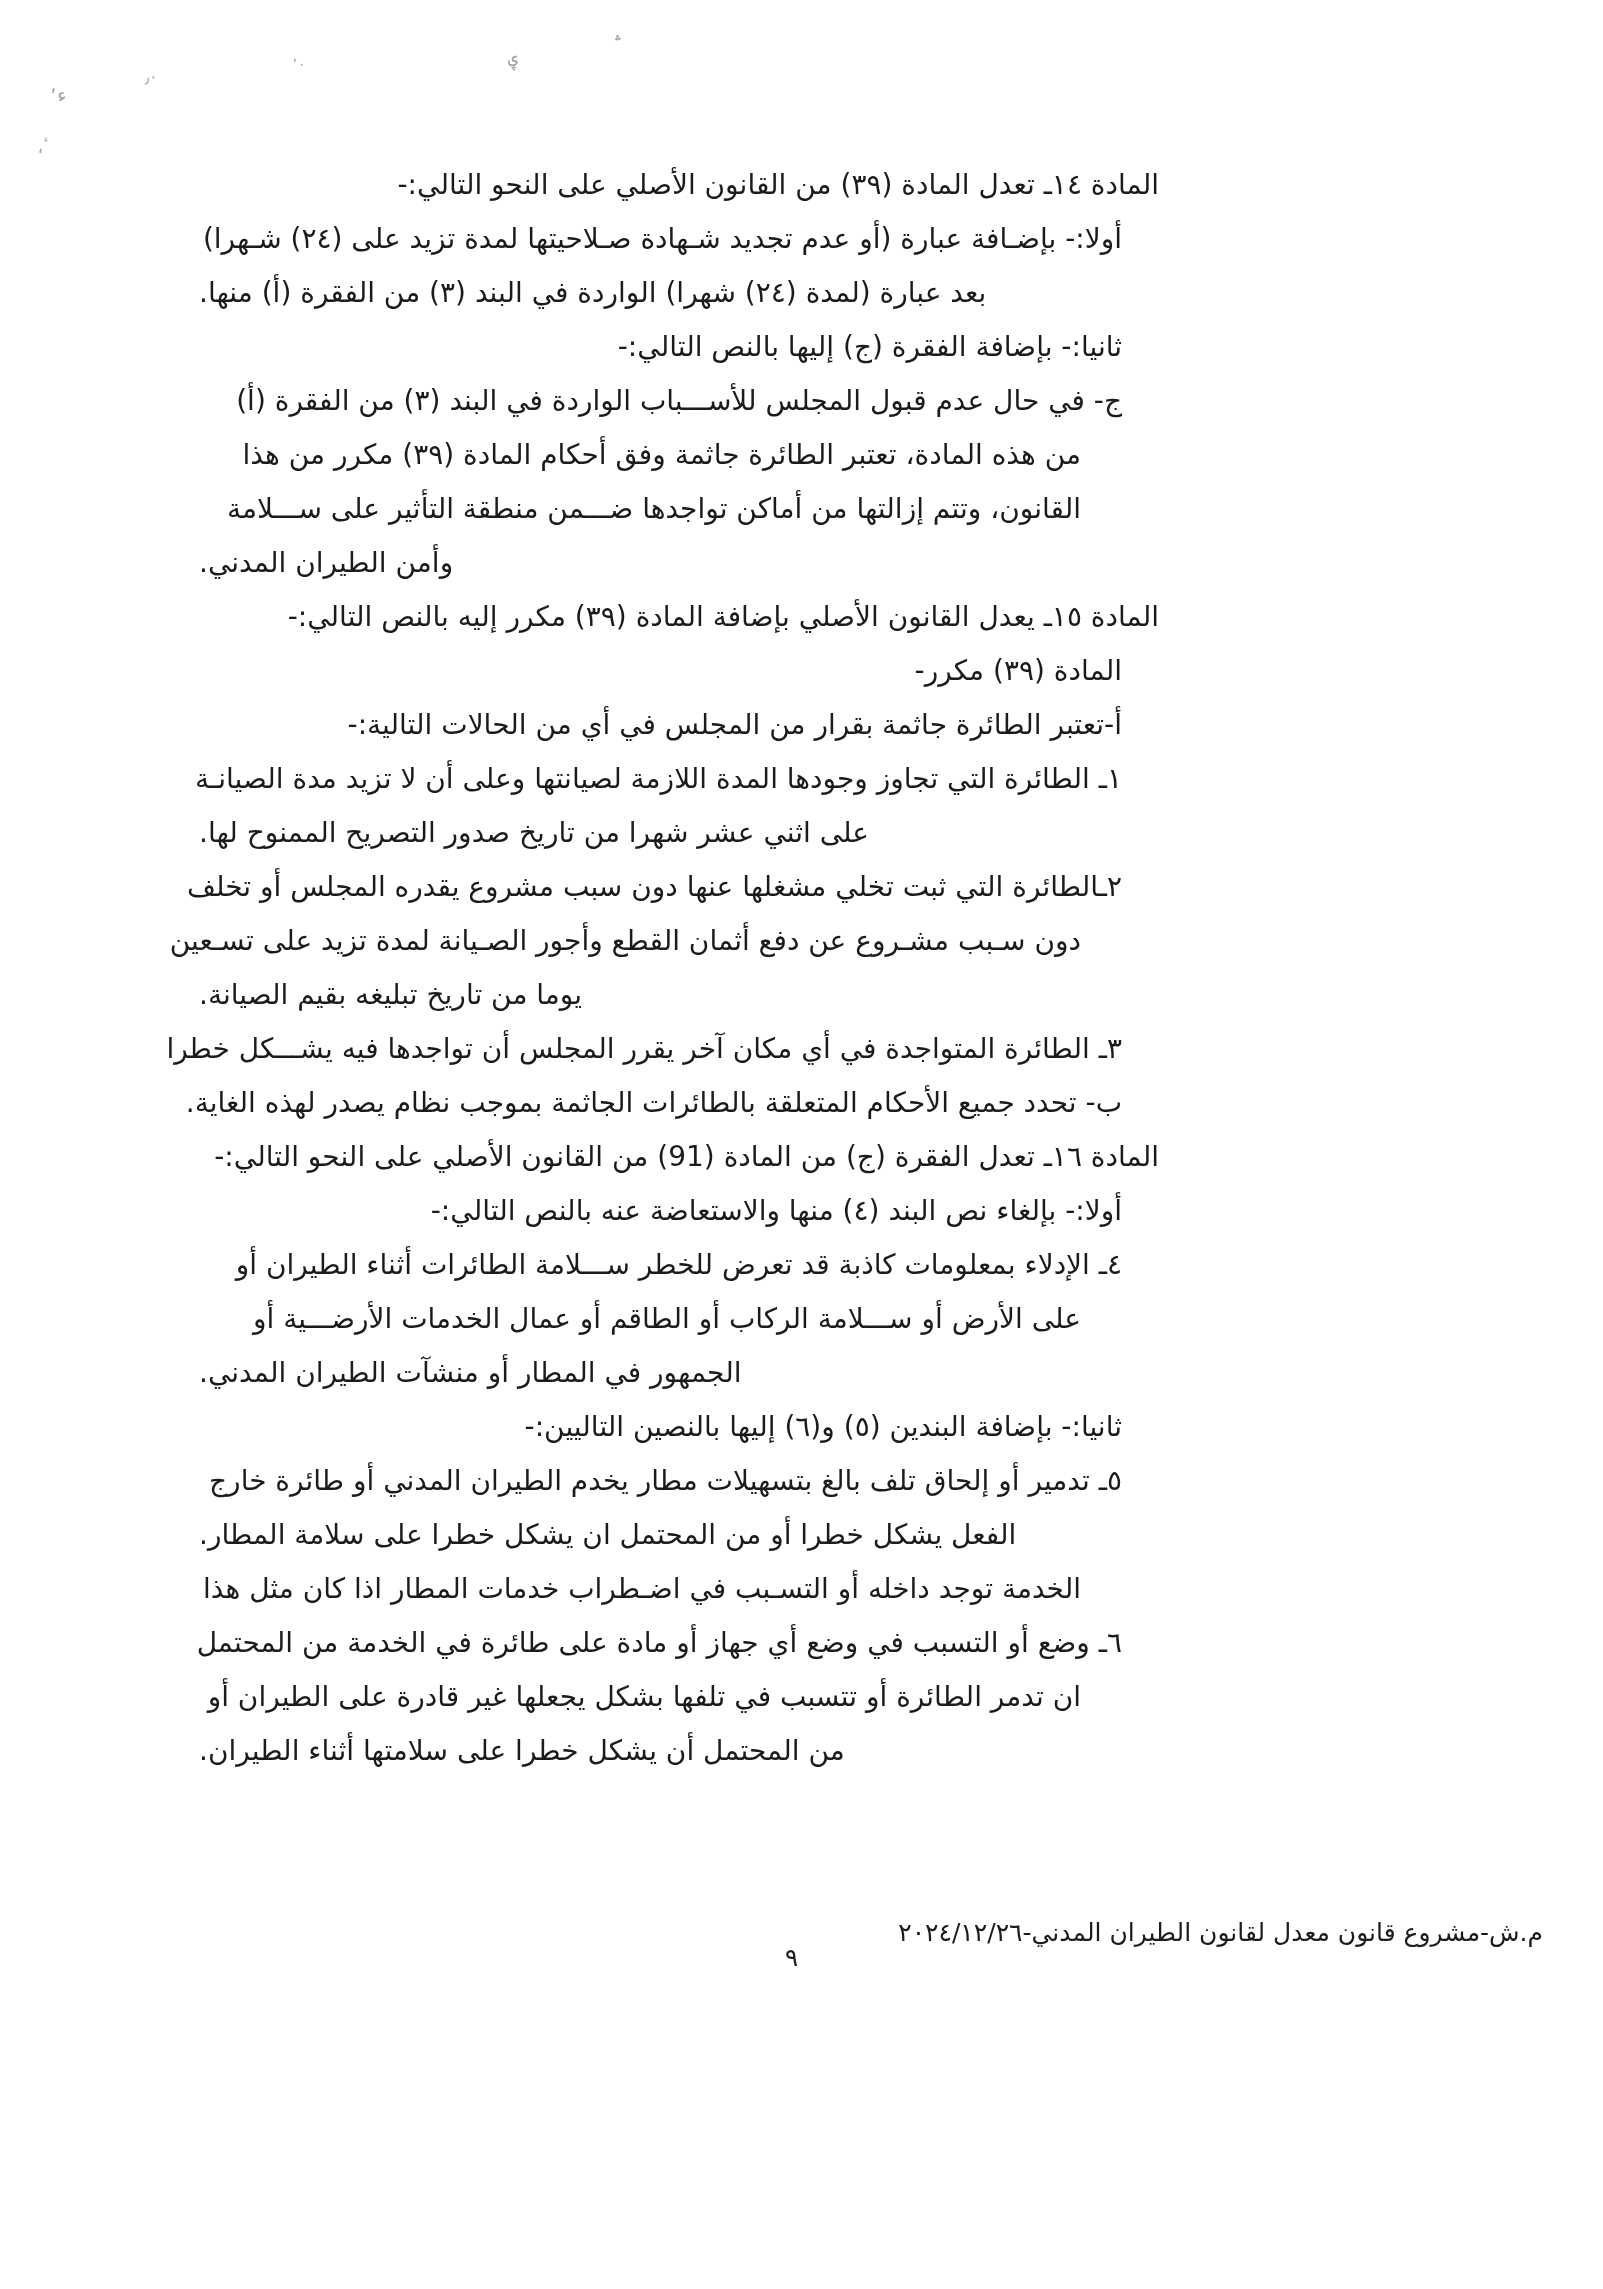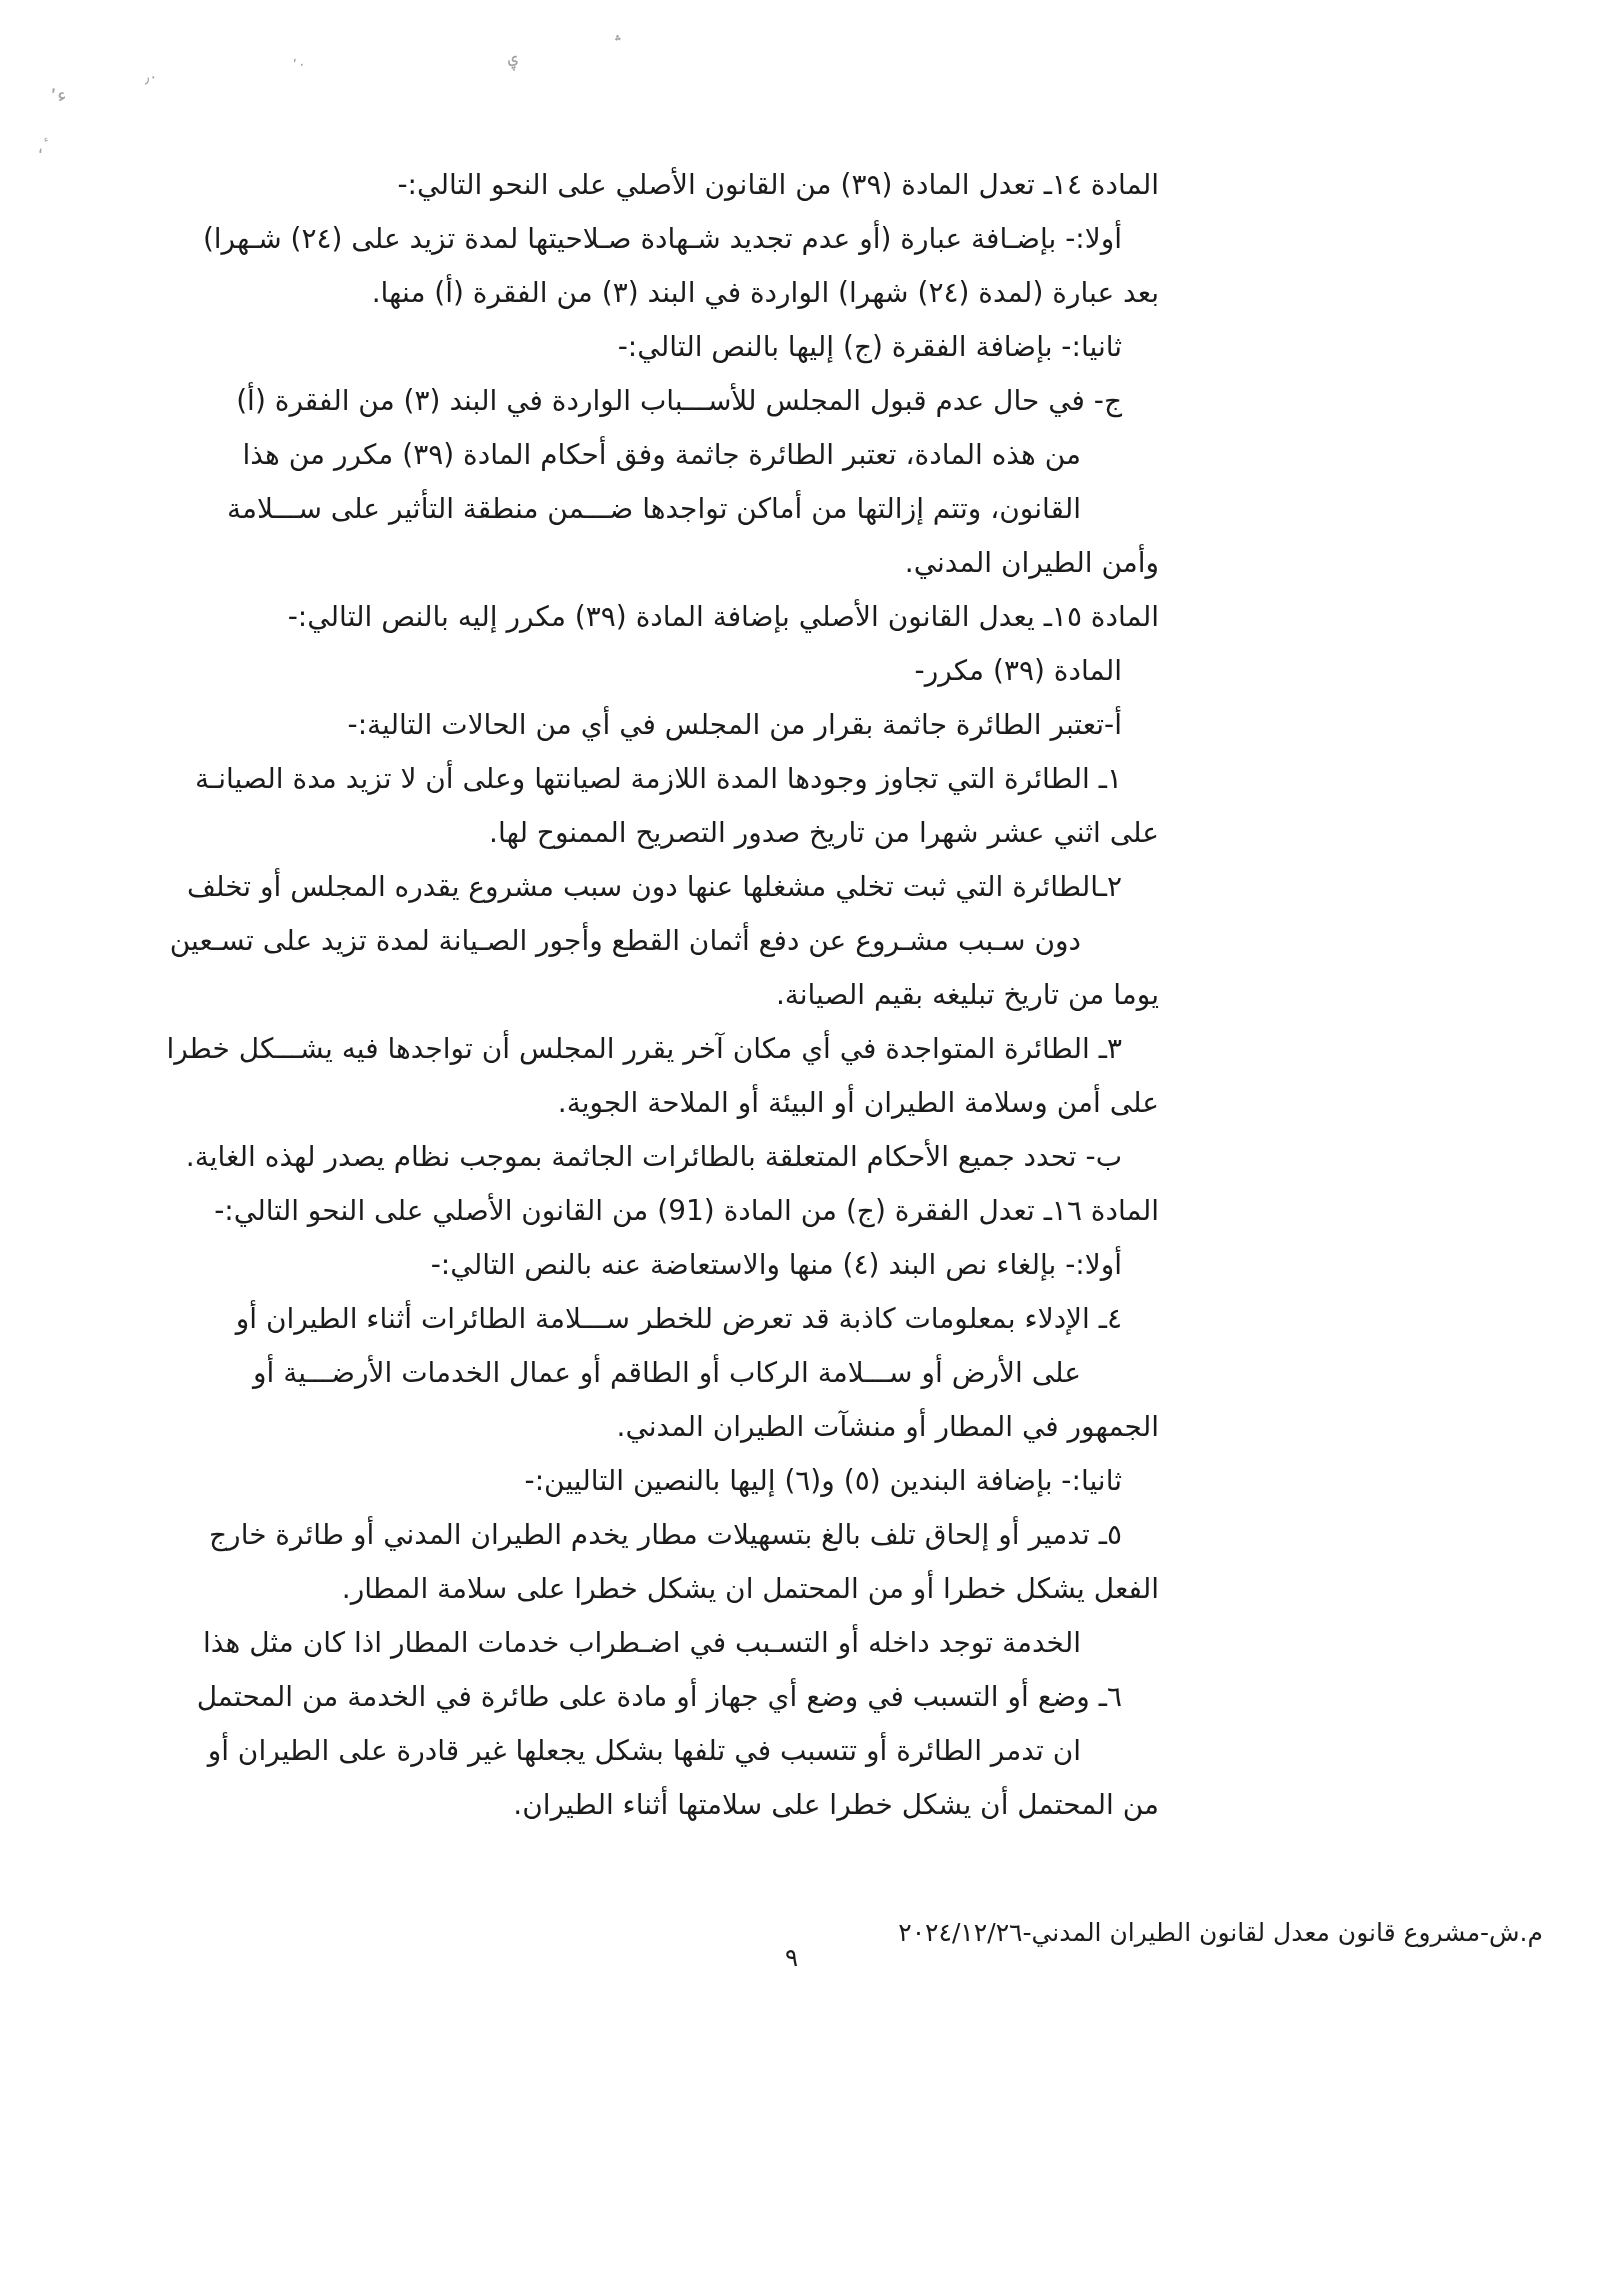--- a/index.html
+++ b/index.html
@@ -23,21 +23,21 @@
     font-weight:500;
   }
   .line{
     white-space:nowrap;
     height:54px;
     margin-left:30px;
   }
   .indent-0{padding-right:0;}
   .indent-1{padding-right:37px;}
   .indent-2{padding-right:78px;}
-  .center{text-align:right;padding-right:0;}
+  .center{text-align:left;padding-right:0;}
   .underline{text-underline-offset:6.8px;}
   .page-number{
     position:absolute;
     left:785px;top:1943px;
     font-size:24.4px;
     direction:rtl;
   }
   .footer-note{
     position:absolute;
     right:60px;top:1918px;
@@ -80,21 +80,20 @@
       <div class="line indent-2 center">وأمن الطيران المدني.</div>
       <div class="line indent-0">المادة ١٥ـ يعدل القانون الأصلي بإضافة المادة (٣٩) مكرر إليه بالنص التالي:-</div>
       <div class="line indent-1 underline">المادة (٣٩) مكرر-</div>
       <div class="line indent-1">أ-تعتبر الطائرة جاثمة بقرار من المجلس في أي من الحالات التالية:-</div>
       <div class="line indent-1">١ـ الطائرة التي تجاوز وجودها المدة اللازمة لصيانتها وعلى أن لا تزيد مدة الصيانـة</div>
       <div class="line indent-2 center">على اثني عشر شهرا من تاريخ صدور التصريح الممنوح لها.</div>
       <div class="line indent-1">٢ـالطائرة التي ثبت تخلي مشغلها عنها دون سبب مشروع يقدره المجلس أو تخلف</div>
       <div class="line indent-2">دون سـبب مشـروع عن دفع أثمان القطع وأجور الصـيانة لمدة تزيد على تسـعين</div>
       <div class="line indent-2 center">يوما من تاريخ تبليغه بقيم الصيانة.</div>
       <div class="line indent-1">٣ـ الطائرة المتواجدة في أي مكان آخر يقرر المجلس أن تواجدها فيه يشـــكل خطرا</div>
-      <div class="line indent-2 center">على أمن وسلامة الطيران أو البيئة أو الملاحة الجوية.</div>
       <div class="line indent-1">ب- تحدد جميع الأحكام المتعلقة بالطائرات الجاثمة بموجب نظام يصدر لهذه الغاية.</div>
       <div class="line indent-0">المادة ١٦ـ تعدل الفقرة (ج) من المادة (91) من القانون الأصلي على النحو التالي:-</div>
       <div class="line indent-1">أولا:- بإلغاء نص البند (٤) منها والاستعاضة عنه بالنص التالي:-</div>
       <div class="line indent-1">٤ـ الإدلاء بمعلومات كاذبة قد تعرض للخطر ســـلامة الطائرات أثناء الطيران أو</div>
       <div class="line indent-2">على الأرض أو ســـلامة الركاب أو الطاقم أو عمال الخدمات الأرضـــية أو</div>
       <div class="line indent-2 center">الجمهور في المطار أو منشآت الطيران المدني.</div>
       <div class="line indent-1">ثانيا:- بإضافة البندين (٥) و(٦) إليها بالنصين التاليين:-</div>
       <div class="line indent-1">٥ـ تدمير أو إلحاق تلف بالغ بتسهيلات مطار يخدم الطيران المدني أو طائرة خارج</div>
       <div class="line indent-2 center">الفعل يشكل خطرا أو من المحتمل ان يشكل خطرا على سلامة المطار.</div>
       <div class="line indent-2">الخدمة توجد داخله أو التسـبب في اضـطراب خدمات المطار اذا كان مثل هذا</div>

